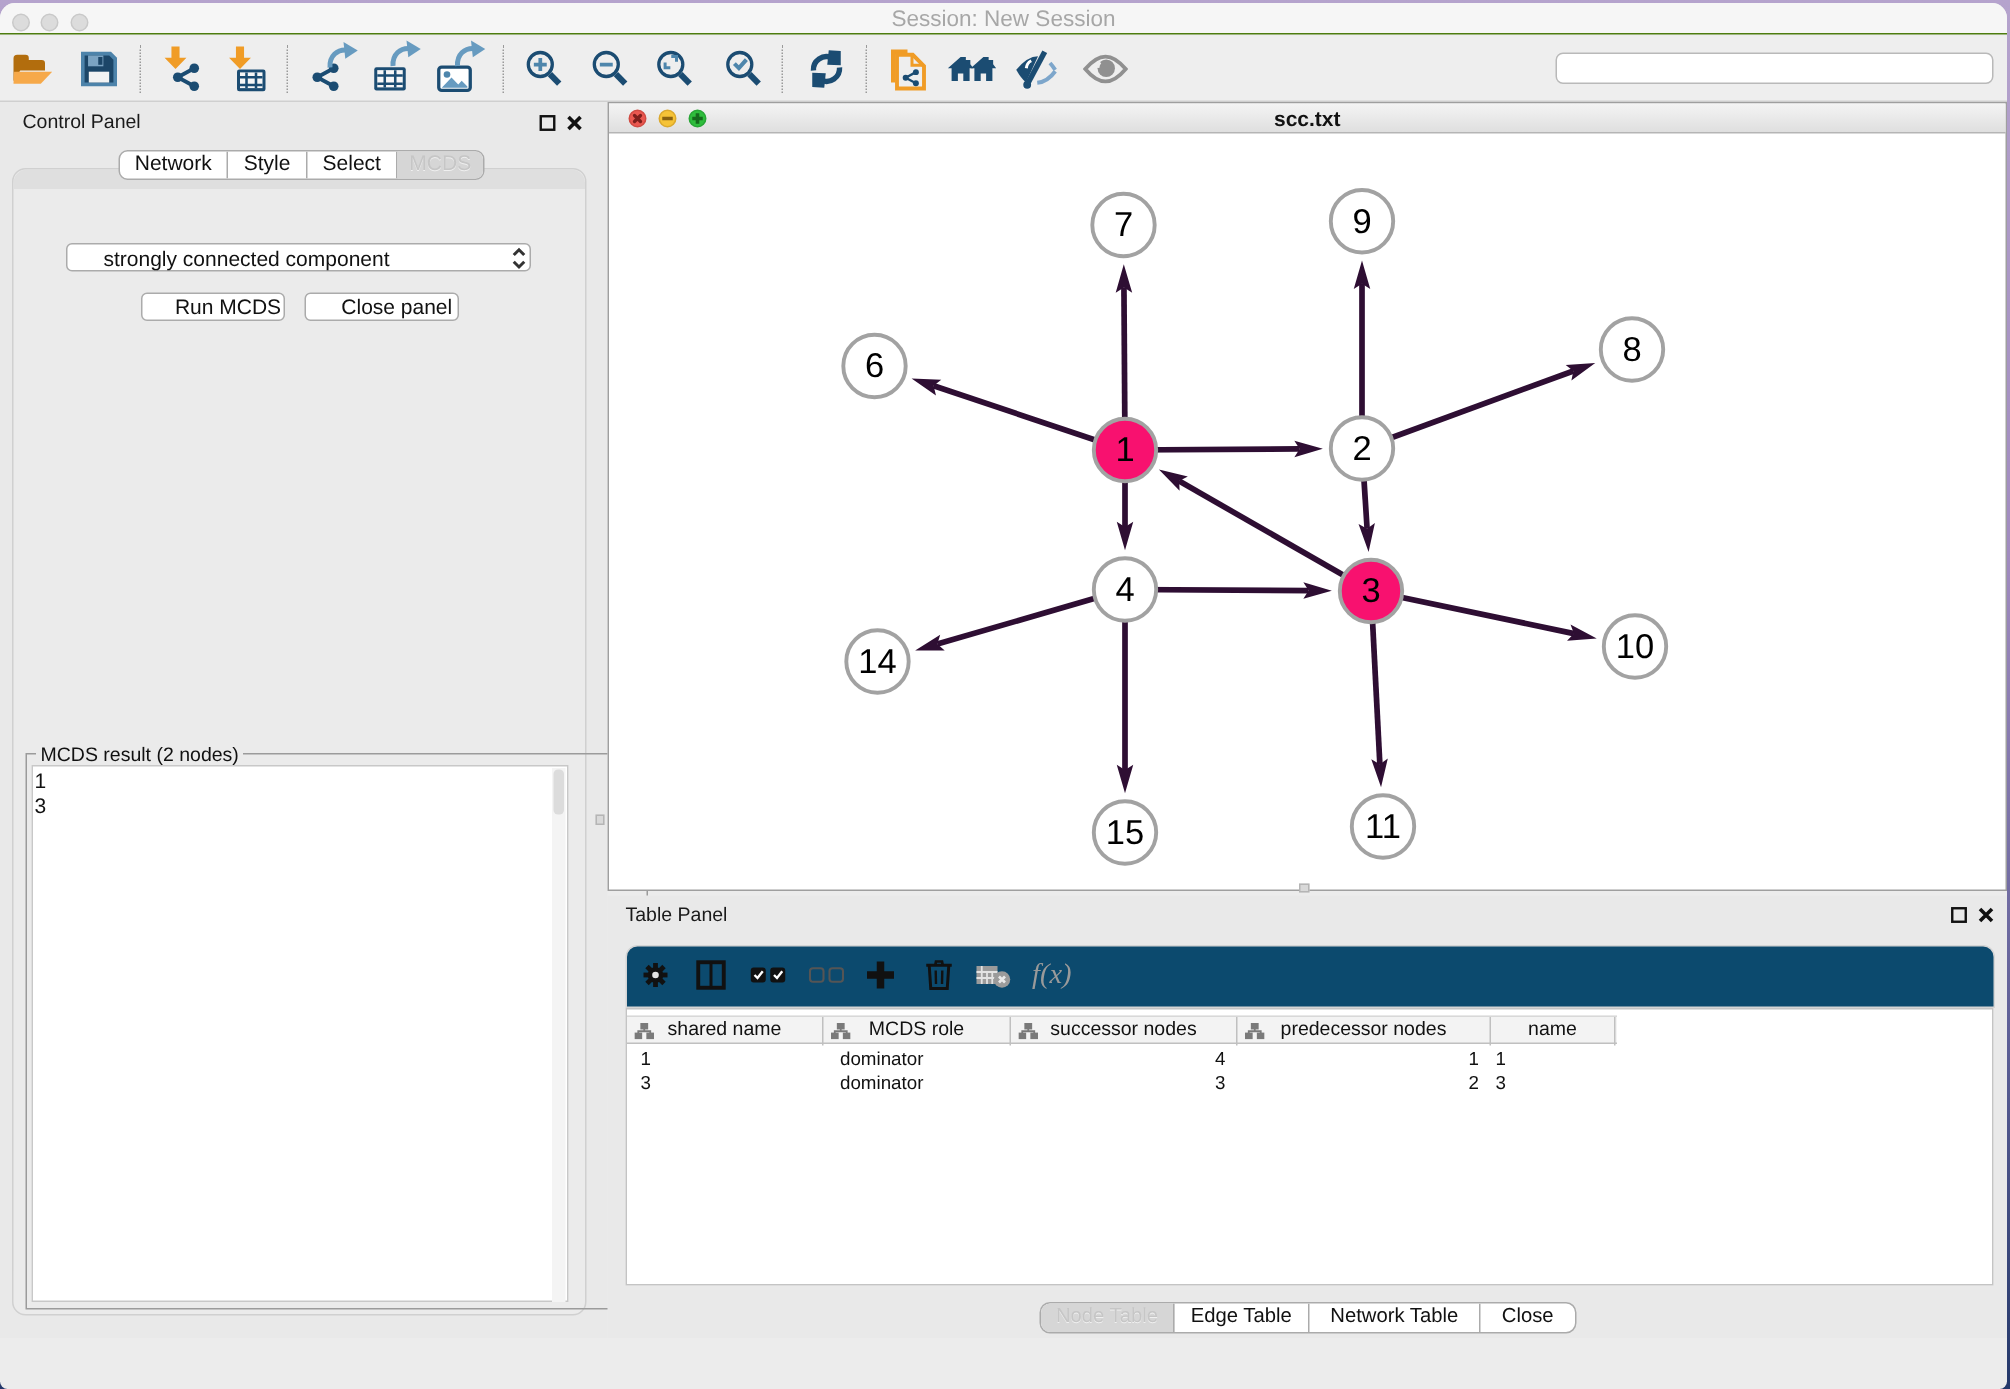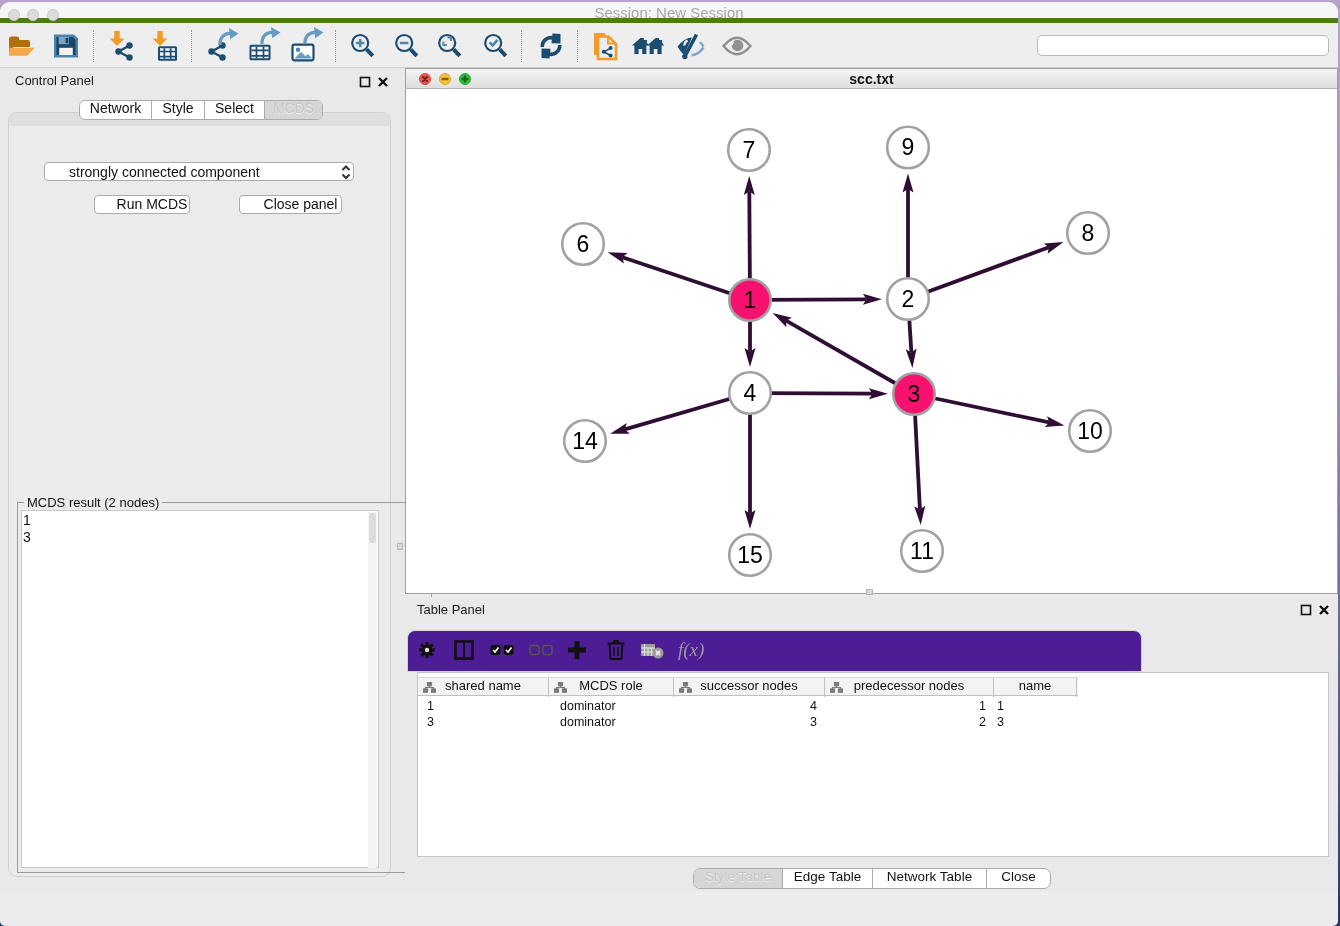--- a/index.html
+++ b/index.html
@@ -1,19 +1,19 @@
 <!DOCTYPE html>
 <html><head>
 <meta charset="utf-8">
 <style>
 * { margin:0; padding:0; box-sizing:border-box; }
 html,body { width:1340px; height:926px; overflow:hidden; }
 body { font-family:"Liberation Sans", sans-serif; background:linear-gradient(180deg,#b5a3cd 0%, #a18bc0 40%, #5d5f96 75%, #24386a 100%); position:relative; }
 #win { position:absolute; left:0; top:2px; width:1338px; height:924px; background:#ececec; border-radius:10px 10px 5px 5px; overflow:hidden; }
-#titlebar { position:absolute; left:0; top:0; width:1338px; height:21px; background:#f6f6f6; border-bottom:5px solid #4d7c0f; }
+#titlebar { position:absolute; left:0; top:0; width:1338px; height:21px; background:#f6f6f6; border-bottom:1px solid #4d7c0f; }
 .tl { position:absolute; top:7px; width:12px; height:12px; border-radius:50%; background:#dcdcdc; border:1px solid #c9c9c9; }
 #title { position:absolute; top:2px; left:0; width:1338px; text-align:center; font-size:15px; color:#a7a7a7; }
 #toolbar { position:absolute; left:0; top:22px; width:1338px; height:44px; background:#eeeeee; border-bottom:1px solid #cfcfcf; }
 .sep { position:absolute; top:6px; height:32px; width:0; border-left:1px dotted #9a9a9a; }
 #searchbox { position:absolute; left:1037px; top:11px; width:292px; height:21px; background:#fff; border:1px solid #b9b9b9; border-radius:5px; }
 #cp { position:absolute; left:0; top:66px; width:405px; height:824px; background:#e9e9e9; }
 #cp-title { position:absolute; left:15px; top:5px; font-size:13px; color:#1a1a1a; }
 #cp-box { position:absolute; left:8px; top:44px; width:383px; height:765px; background:#ebebeb; border:1px solid #d0d0d0; border-radius:9px; }
 #cp-boxtop { position:absolute; left:9px; top:45px; width:381px; height:13px; background:#dfdfdf; border-radius:9px 9px 0 0; }
 #tabs { position:absolute; left:79px; top:32px; height:20px; display:flex; border:1px solid #ababab; border-radius:6px; overflow:hidden; background:#fff; font-size:14px; }
@@ -29,21 +29,21 @@
 #fsscroll { position:absolute; right:1px; top:1px; width:9px; height:356px; background:#f4f4f4; }
 #fsthumb { position:absolute; right:1px; top:1px; width:7px; height:30px; background:#dcdcdc; border-radius:3px; }
 #divknob { position:absolute; left:397px; top:475px; width:6px; height:7px; background:#d9d9d9; border:1px solid #b5b5b5; }
 #nw { position:absolute; left:405px; top:66px; width:933px; height:526px; border:1px solid #9f9f9f; background:#fff; }
 #nw-title { position:absolute; left:0; top:0; width:931px; height:20px; background:linear-gradient(180deg,#f4f4f4,#dfdfdf); border-bottom:1px solid #b5b5b5; }
 #nw-name { position:absolute; top:2px; left:0; width:931px; text-align:center; font-size:14px; font-weight:bold; color:#111; }
 .tlb { position:absolute; top:4px; width:12px; height:12px; border-radius:50%; }
 #nwknob { position:absolute; left:866px; top:587px; width:7px; height:6px; background:#d9d9d9; border:1px solid #b5b5b5; }
 #tp { position:absolute; left:405px; top:595px; width:933px; height:295px; background:#e9e9e9; }
 #tp-title { position:absolute; left:12px; top:5px; font-size:13px; color:#1a1a1a; }
-#tp-toolbar { position:absolute; left:2px; top:33px; width:735px; height:42px; background:#4c1d95; border:1px solid #d5d5d5; border-radius:8px 8px 0 0; }
+#tp-toolbar { position:absolute; left:12px; top:33px; width:913px; height:42px; background:#0c4a6e; border:1px solid #d5d5d5; border-radius:8px 8px 0 0; }
 #tp-table { position:absolute; left:12px; top:75px; width:912px; height:185px; background:#fff; border:1px solid #c4c4c4; }
 #thead { position:absolute; left:0; top:4px; width:660px; height:19px; background:#f3f3f3; border-top:1px solid #d8d8d8; border-bottom:1px solid #c0c0c0; display:flex; }
 .th { position:relative; height:19px; border-right:1px solid #c0c0c0; font-size:13px; color:#111; text-align:center; line-height:16.5px; }
 .trow { position:absolute; font-size:12.5px; color:#111; }
 #tp-tabs { position:absolute; left:288px; top:271px; height:21px; display:flex; border:1px solid #ababab; border-radius:7px; overflow:hidden; background:#fff; font-size:13.5px; }
 #status { position:absolute; left:0; top:890px; width:1338px; height:34px; background:#ececec; border-top:1px solid #c4c4c4; }
 #listbtn { position:absolute; left:10px; top:9px; width:29px; height:21px; background:#fdfdfd; border:1px solid #a9a9a9; }
 #membtn { position:absolute; left:1254px; top:7px; width:75px; height:23px; background:#f6f6f6; border:1px solid #9f9f9f; font-size:12px; color:#111; }
 </style>
 </head>
@@ -215,21 +215,21 @@
     <div id="tabs">
       <div class="tab" style="width:72px">Network</div>
       <div class="tab" style="width:53px">Style</div>
       <div class="tab" style="width:60px">Select</div>
       <div class="tab tabsel" style="width:57px">MCDS</div>
     </div>
     <div id="optsel">strongly connected component<svg width="14" height="16" style="position:absolute;right:0px;top:1px">
           <path d="M3.5,6 L7,2.5 L10.5,6 M3.5,10.5 L7,14 L10.5,10.5" fill="none" stroke="#333" stroke-width="2"></path>
         </svg></div>
     <div class="btn" style="left:94px; width:96px;">Run MCDS</div>
-    <div class="btn" style="left:203px; width:103px;margin-left:36px;">Close panel</div>
+    <div class="btn" style="left:203px; width:103px;">Close panel</div>
     <div id="fieldset">
       <div id="fslegend">MCDS result (2 nodes)</div>
       <div id="fsinner">1<br>3<div id="fsscroll">
             <div id="fsthumb"></div>
           </div></div>
     </div>
     <div id="divknob"></div>
   </div>
   <div id="nw">
     <div id="nw-title">
@@ -408,19 +408,19 @@
         <div class="trow" style="left:254px;top:26px;width:145px;text-align:right">4</div>
         <div class="trow" style="left:404px;top:26px;width:164px;text-align:right">1</div>
         <div class="trow" style="left:579px;top:26px">1</div>
         <div class="trow" style="left:9px;top:42px">3</div>
         <div class="trow" style="left:142px;top:42px">dominator</div>
         <div class="trow" style="left:254px;top:42px;width:145px;text-align:right">3</div>
         <div class="trow" style="left:404px;top:42px;width:164px;text-align:right">2</div>
         <div class="trow" style="left:579px;top:42px">3</div>
     </div>
     <div id="tp-tabs">
-      <div class="tab tabsel" style="width:89px">Style Table</div>
+      <div class="tab tabsel" style="width:89px">Node Table</div>
       <div class="tab" style="width:90px">Edge Table</div>
       <div class="tab" style="width:114px">Network Table</div>
       <div class="tab" style="width:63px">Close</div>
     </div>
   </div>
 </div>
 
 </body></html>

